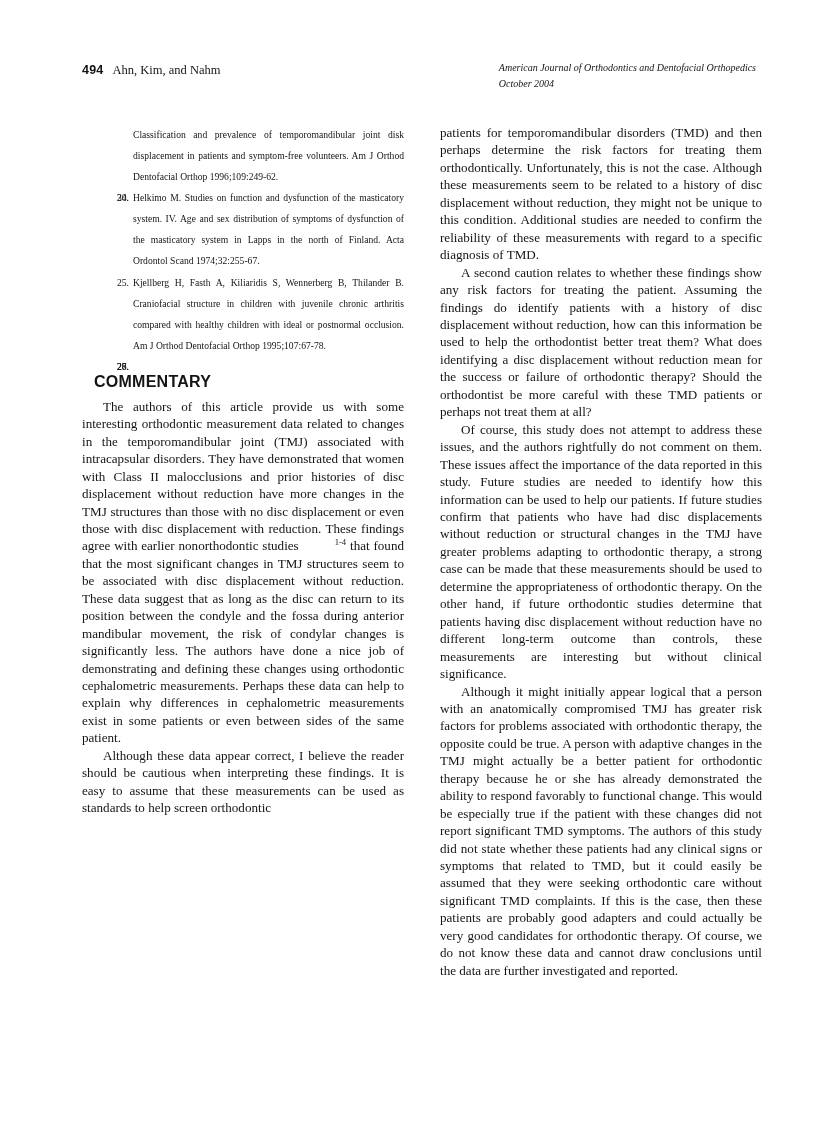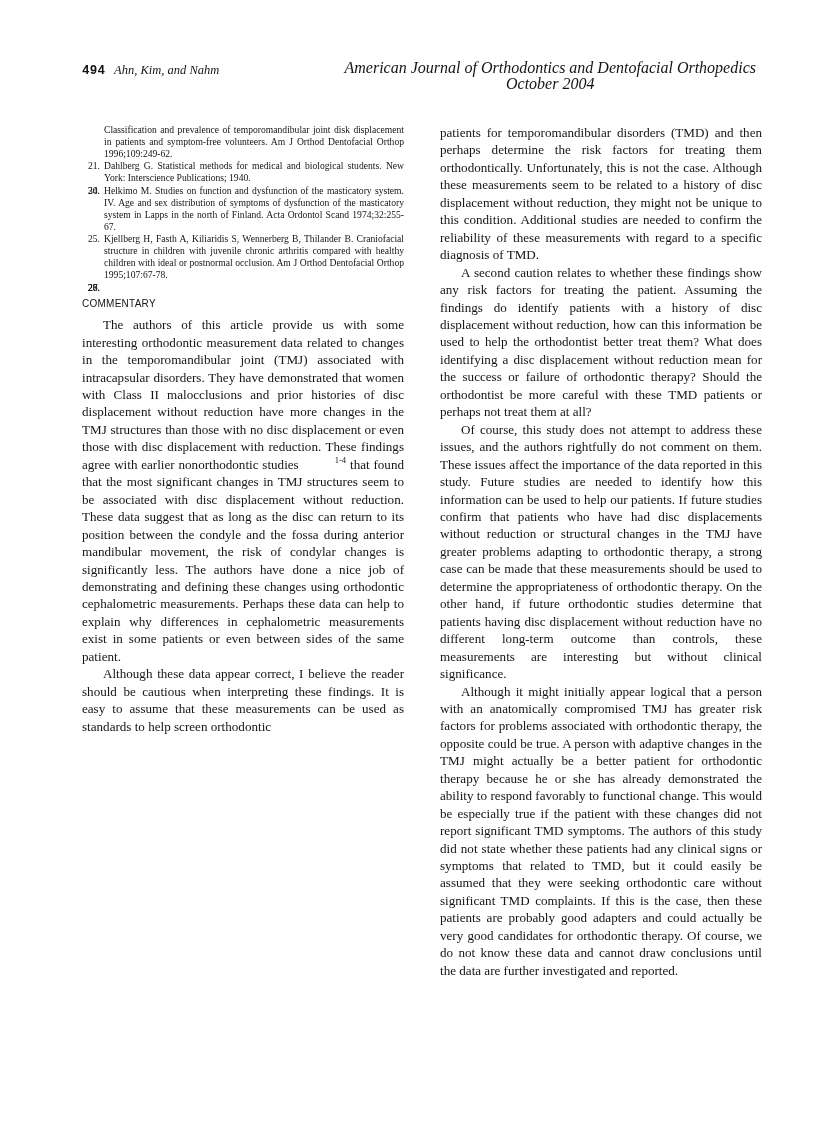--- a/index.html
+++ b/index.html
@@ -26,39 +26,38 @@
     width: 674px;
     height: 42px;
   }
   .rh-left {
     position: absolute;
     left: 0;
     top: 0;
     white-space: nowrap;
   }
   .rh-folio {
-    font-family: Liberation Mono, monospace;
+    font-family: Liberation Sans, sans-serif;
     font-weight: bold;
     font-size: 12.5px;
     letter-spacing: 0.2px;
   }
   .rh-authors {
     font-family: "Liberation Serif", serif;
-    font-style: italic;
     font-size: 12.5px;
     margin-left: 9px;
   }
   .rh-right {
     position: absolute;
     right: 0;
     top: 0;
-    text-align: center;
+    text-align: left;
     font-family: "Liberation Serif", serif;
     font-style: italic;
-    font-size: 16px;
+    font-size: 10px;
     line-height: 15.5px;
   }
 
   
   .col {
     position: absolute;
     top: 124px;
     width: 322px;
   }
   .col-left  { left: 82px; }
@@ -67,46 +66,48 @@
   
   .ref-list {
     margin: 0;
     padding: 0;
     list-style: none;
   }
   .ref-item {
     position: relative;
     padding-left: 22px;
     font-size: 9.6px;
-    line-height: 12px;
+    line-height: 21px;
     text-align: justify;
     text-justify: inter-word;
     margin-bottom: 0.4px;
     hyphens: manual;
+    margin-left: 29px;
   }
   .ref-item.continuation {
     padding-left: 22px;
   }
   .ref-num {
     position: absolute;
     left: 0;
     top: 0;
     width: 18px;
     text-align: right;
     font-size: 9.6px;
   }
 
   
   .section-heading {
     font-family: "Liberation Sans", sans-serif;
-    font-weight: normal;
-    font-size: 10px;
+    font-weight: bold;
+    font-size: 16px;
     letter-spacing: 0.25px;
     margin-top: 17px;
     margin-bottom: 7px;
+    margin-left: 12px;
   }
 
   
   .body-par {
     font-size: 13.1px;
     line-height: 17.45px;
     text-align: justify;
     text-justify: inter-word;
     margin: 0;
     text-indent: 21px;
@@ -133,24 +134,20 @@
       <div>American Journal of Orthodontics and Dentofacial Orthopedics</div>
       <div>October 2004</div>
     </div>
   </div>
 
   <div class="col col-left">
 
     <ul class="ref-list">
       <li class="ref-item continuation">
         <span>Classification and prevalence of temporomandibular joint disk displacement in patients and symptom-free volunteers. Am J Orthod Dentofacial Orthop 1996;109:249-62.</span>
-      </li>
-      <li class="ref-item">
-        <span class="ref-num">21.</span>
-        <span>Dahlberg G. Statistical methods for medical and biological students. New York: Interscience Publications; 1940.</span>
       </li>
       <li class="ref-item">
         <span class="ref-num">30.</span>
       </li>
       <li class="ref-item">
         <span class="ref-num">24.</span>
         <span>Helkimo M. Studies on function and dysfunction of the masticatory system. IV. Age and sex distribution of symptoms of dysfunction of the masticatory system in Lapps in the north of Finland. Acta Ordontol Scand 1974;32:255-67.</span>
       </li>
       <li class="ref-item">
         <span class="ref-num">25.</span>

